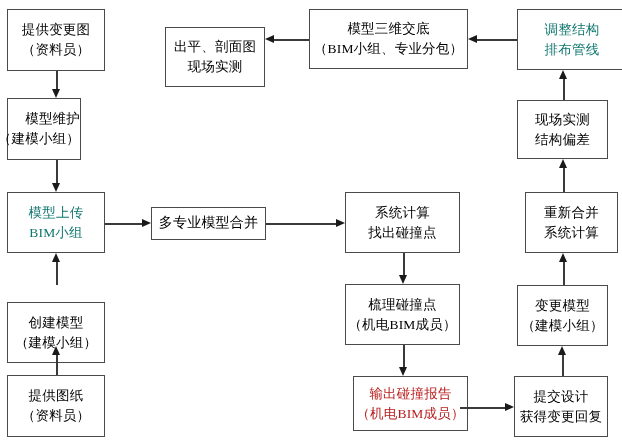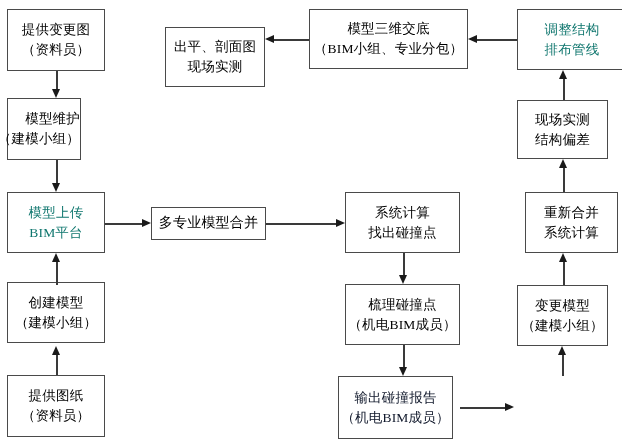--- a/index.html
+++ b/index.html
@@ -94,52 +94,56 @@
     <div class="node" style="left: 7px; top: 98px; width: 74px; height: 62px; border-color: rgb(74, 74, 74); color: rgb(0, 0, 0); align-items: flex-end;">
       <span class="line">模型维护</span>
       <span class="line">（建模小组）</span>
     </div>
     <div class="node" style="left: 517px; top: 100px; width: 91px; height: 59px; border-color: rgb(74, 74, 74); color: rgb(0, 0, 0); align-items: center;">
       <span class="line">现场实测</span>
       <span class="line">结构偏差</span>
     </div>
     <div class="node" style="left: 7px; top: 192px; width: 98px; height: 61px; border-color: rgb(74, 74, 74); color: #0f766e;">
       <span class="line">模型上传</span>
-      <span class="line">BIM平台</span>
+      <span class="line">BIM小组</span>
     </div>
     <div class="node small" style="left: 151px; top: 207px; width: 115px; height: 33px; border-color: rgb(74, 74, 74); color: rgb(0, 0, 0);">
       <span class="line">多专业模型合并</span>
     </div>
     <div class="node" style="left: 345px; top: 192px; width: 115px; height: 61px; border-color: rgb(74, 74, 74); color: rgb(0, 0, 0);">
       <span class="line">系统计算</span>
       <span class="line">找出碰撞点</span>
     </div>
     <div class="node" style="left: 517px; top: 192px; width: 93px; height: 61px; border-color: rgb(74, 74, 74); color: rgb(0, 0, 0); margin-left: 8px;">
       <span class="line">重新合并</span>
       <span class="line">系统计算</span>
     </div>
-    <div class="node" style="left: 7px; top: 282px; width: 98px; height: 61px; border-color: rgb(74, 74, 74); color: rgb(0, 0, 0);">
+    <div class="node" style="left: 7px; top: 302px; width: 98px; height: 61px; border-color: rgb(74, 74, 74); color: rgb(0, 0, 0);">
       <span class="line">创建模型</span>
       <span class="line">（建模小组）</span>
     </div>
     <div class="node" style="left: 345px; top: 284px; width: 115px; height: 61px; border-color: rgb(74, 74, 74); color: rgb(0, 0, 0);">
       <span class="line">梳理碰撞点</span>
       <span class="line">（机电BIM成员）</span>
     </div>
     <div class="node" style="left: 517px; top: 285px; width: 91px; height: 61px; border-color: rgb(74, 74, 74); color: rgb(0, 0, 0);">
       <span class="line">变更模型</span>
       <span class="line">（建模小组）</span>
     </div>
     <div class="node" style="left: 7px; top: 375px; width: 98px; height: 62px; border-color: rgb(74, 74, 74); color: rgb(0, 0, 0);">
       <span class="line">提供图纸</span>
       <span class="line">（资料员）</span>
     </div>
-    <div class="node" style="left: 338px; top: 376px; width: 115px; height: 63px; border-color: rgb(74, 74, 74); color: #0f172a;">
+    <div class="node" style="left: 353px; top: 376px; width: 115px; height: 55px; border-color: rgb(74, 74, 74); color: #b91c1c;">
       <span class="line">输出碰撞报告</span>
       <span class="line">（机电BIM成员）</span>
+    </div>
+    <div class="node" style="left: 514px; top: 376px; width: 94px; height: 61px; border-color: rgb(74, 74, 74); color: rgb(0, 0, 0);">
+      <span class="line">提交设计</span>
+      <span class="line">获得变更回复</span>
     </div>
     <div class="edge v" style="left: 56px; top: 353px; height: 22px; background: rgb(58, 58, 58);"></div>
     <div class="arrow up" style="left: 52px; top: 346px;"></div>
     <div class="edge v" style="left: 56px; top: 260px; height: 25px; background: rgb(58, 58, 58);"></div>
     <div class="arrow up" style="left: 52px; top: 253px;"></div>
     <div class="edge h" style="left: 105px; top: 223px; width: 39px; background: rgb(58, 58, 58);"></div>
     <div class="arrow right" style="left: 142px; top: 219px;"></div>
     <div class="edge h" style="left: 266px; top: 223px; width: 72px; background: rgb(58, 58, 58);"></div>
     <div class="arrow right" style="left: 336px; top: 219px;"></div>
     <div class="edge v" style="left: 403px; top: 253px; height: 24px; background: rgb(58, 58, 58);"></div>

